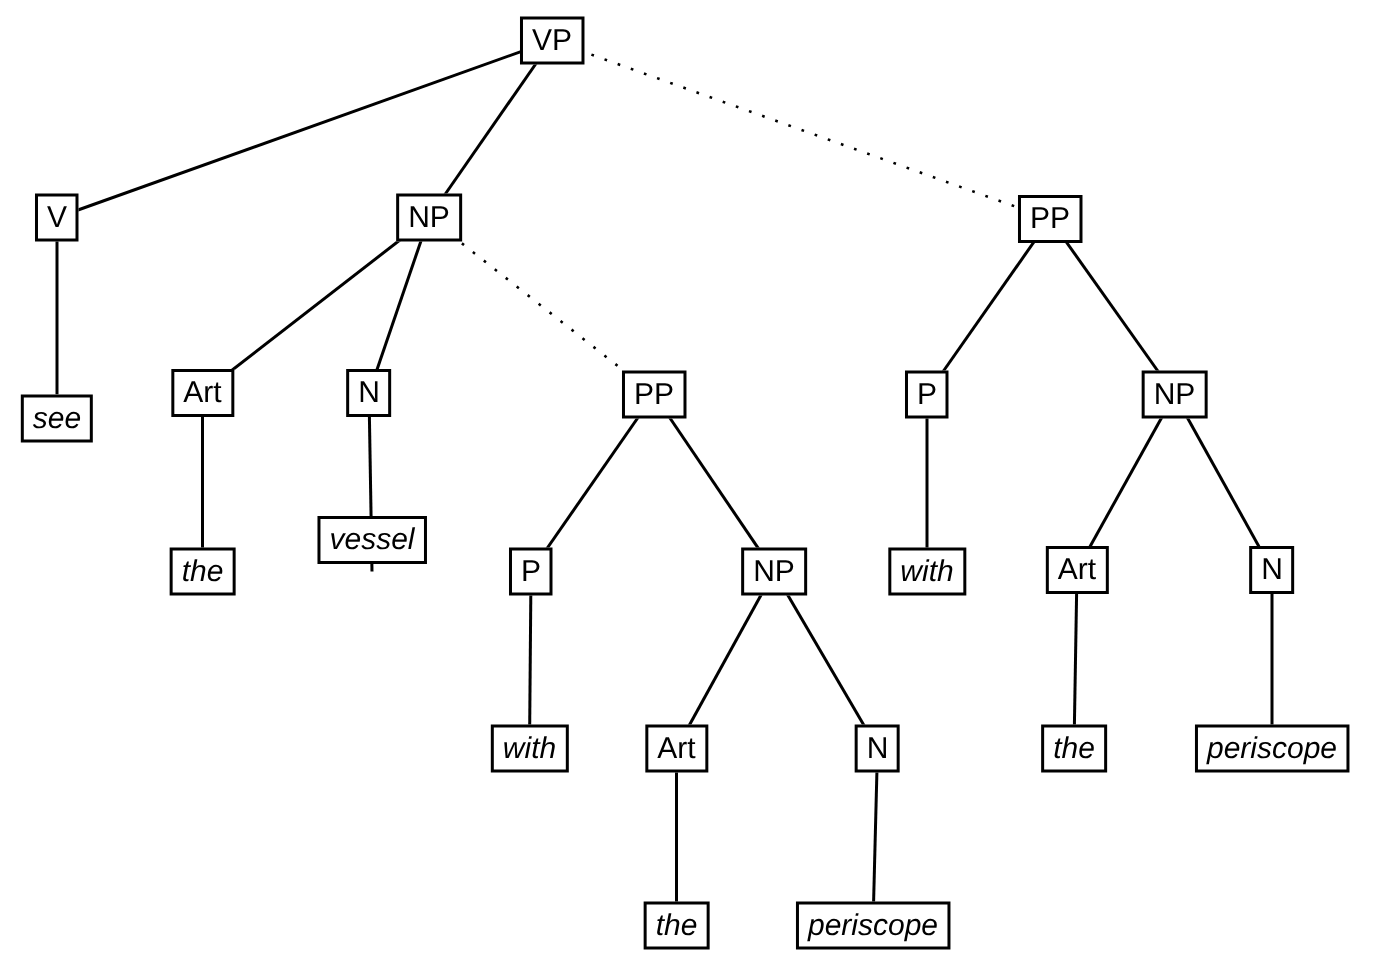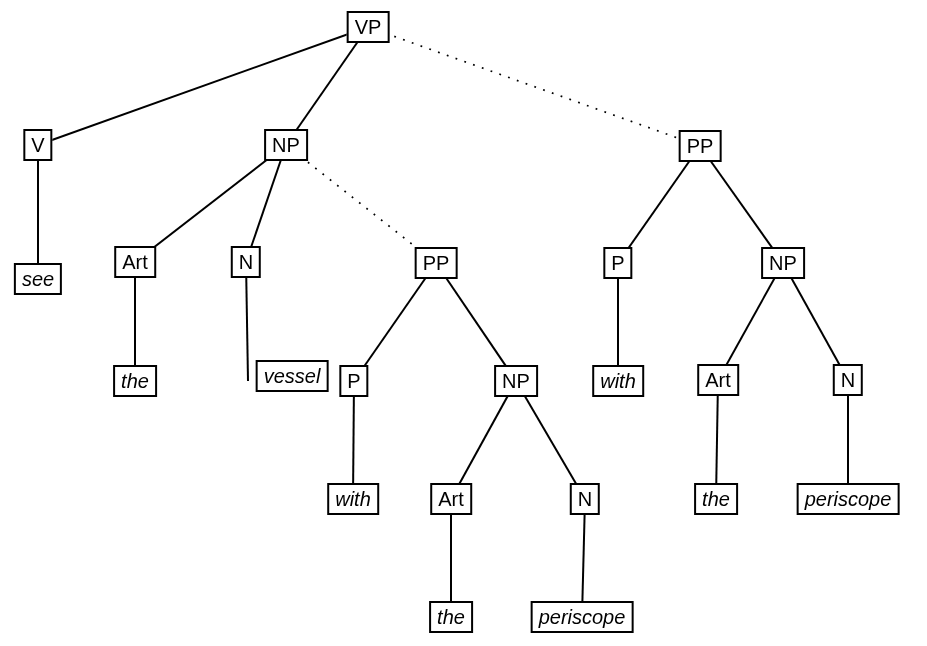--- a/index.html
+++ b/index.html
@@ -82,21 +82,21 @@
       <div class="node" style="left: 38px; top: 145px;">V</div>
       <div class="node" style="left: 286px; top: 145px;">NP</div>
       <div class="node" style="left: 700px; top: 146px;">PP</div>
       <div class="node word" style="left: 38px; top: 263px; margin-top: 16px;">see</div>
       <div class="node" style="left: 135px; top: 262px;">Art</div>
       <div class="node" style="left: 246px; top: 262px;">N</div>
       <div class="node" style="left: 436px; top: 263px;">PP</div>
       <div class="node" style="left: 618px; top: 263px;">P</div>
       <div class="node" style="left: 783px; top: 263px;">NP</div>
       <div class="node word" style="left: 135px; top: 381px;">the</div>
-      <div class="node word" style="left: 248px; top: 376px; margin-left: 44px;">vessel</div>
+      <div class="node word" style="left: 248px; top: 360px;">vessel</div>
       <div class="node" style="left: 354px; top: 381px;">P</div>
       <div class="node" style="left: 516px; top: 381px;">NP</div>
       <div class="node word" style="left: 618px; top: 381px;">with</div>
       <div class="node" style="left: 718px; top: 380px;">Art</div>
       <div class="node" style="left: 848px; top: 380px;">N</div>
       <div class="node word" style="left: 353px; top: 499px;">with</div>
       <div class="node" style="left: 451px; top: 499px;">Art</div>
       <div class="node" style="left: 585px; top: 499px;">N</div>
       <div class="node word" style="left: 716px; top: 499px;">the</div>
       <div class="node word" style="left: 848px; top: 499px;">periscope</div>

